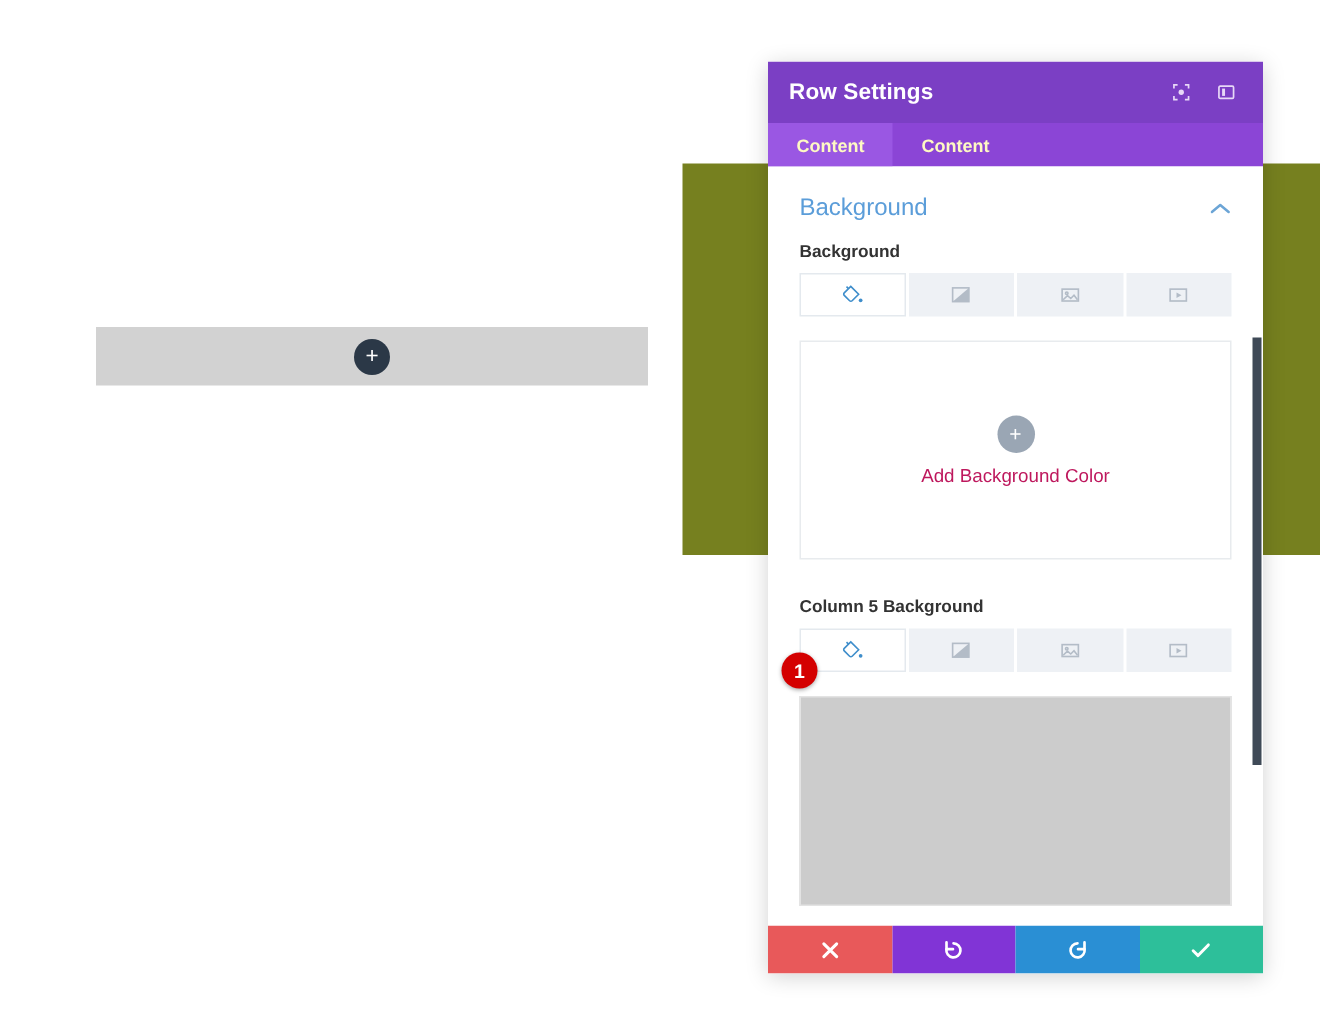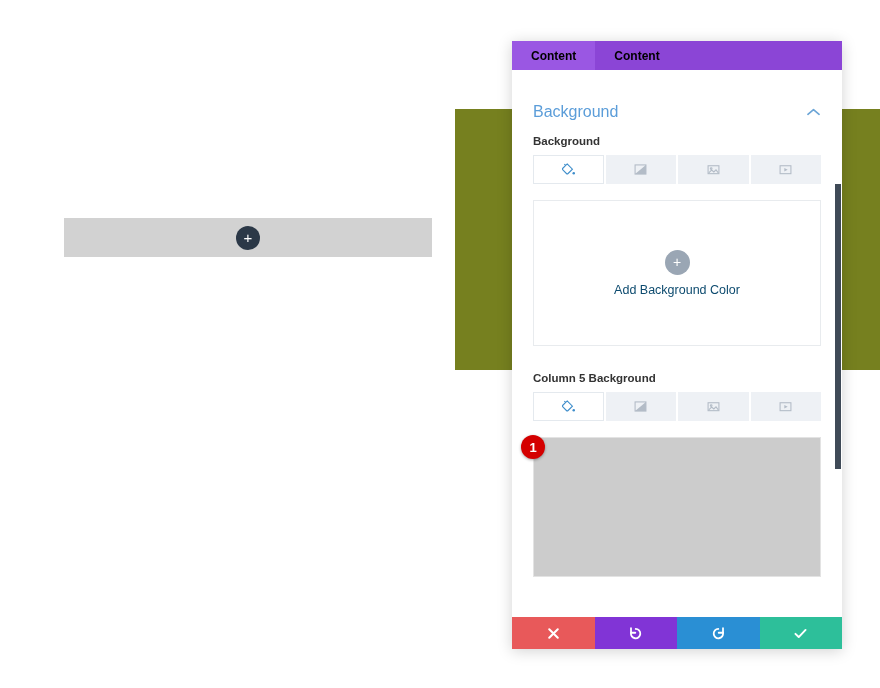--- a/index.html
+++ b/index.html
@@ -102,40 +102,39 @@
     height: 29px;
     background: #8b45d6;
     display: flex;
     flex: 0 0 auto;
   }
   .tab {
     padding: 0 19px;
     height: 100%;
     display: flex;
     align-items: center;
-    color: #000000;
+    color: #fef9c3;
     font-size: 12px;
     font-weight: bold;
     cursor: pointer;
     white-space: nowrap;
   }
   .tab.active { background: #9a57e3; }
 
   .panel-body {
     flex: 1 1 auto;
     position: relative;
     overflow: hidden;
     background: #ffffff;
   }
   .panel-scroll {
     position: absolute;
     inset: 0;
     padding: 0 21px;
     overflow: hidden;
-    margin-top: 14px;
   }
 
   .section-head {
     display: flex;
     align-items: center;
     padding: 19px 0 14px 0;
   }
   .section-title {
     flex: 1 1 auto;
     color: #5b9dd9;
@@ -202,21 +201,21 @@
     background: #9aa6b4;
     color: #ffffff;
     display: flex;
     align-items: center;
     justify-content: center;
     font-size: 14px;
     line-height: 1;
     margin-bottom: 8px;
   }
   .dz-label {
-    color: #0c4a6e;
+    color: #be185d;
     font-size: 12.5px;
   }
 
   .swatch {
     height: 140px;
     background: #cccccc;
     border: 1px solid #e3e3e3;
     margin-bottom: 20px;
     cursor: pointer;
   }
@@ -280,20 +279,35 @@
   <div class="olive-block"></div>
 
   <div class="canvas-row">
     <div class="canvas-add-btn">
       <span>+</span>
     </div>
   </div>
 
   <div class="panel">
 
+    <div class="panel-header">
+      <div class="panel-title">Row Settings</div>
+      <div class="header-icon">
+        <svg width="13" height="13" viewBox="0 0 16 16" fill="none" stroke="currentColor" stroke-width="1.4">
+          <path d="M2 5V2h3M11 2h3v3M14 11v3h-3M5 14H2v-3"></path>
+          <circle cx="8" cy="8" r="2.2" fill="currentColor" stroke="none"></circle>
+        </svg>
+      </div>
+      <div class="header-icon">
+        <svg width="13" height="13" viewBox="0 0 16 16" fill="none" stroke="currentColor" stroke-width="1.4">
+          <rect x="2" y="3" width="12" height="10" rx="1"></rect>
+          <rect x="4.6" y="5" width="2.4" height="6" fill="currentColor" stroke="none"></rect>
+        </svg>
+      </div>
+    </div>
 
     <div class="tabbar">
       <div class="tab active">Content</div>
       <div class="tab">Content</div>
     </div>
 
     <div class="panel-body">
       <div class="panel-scroll">
 
         <div class="section-head">

